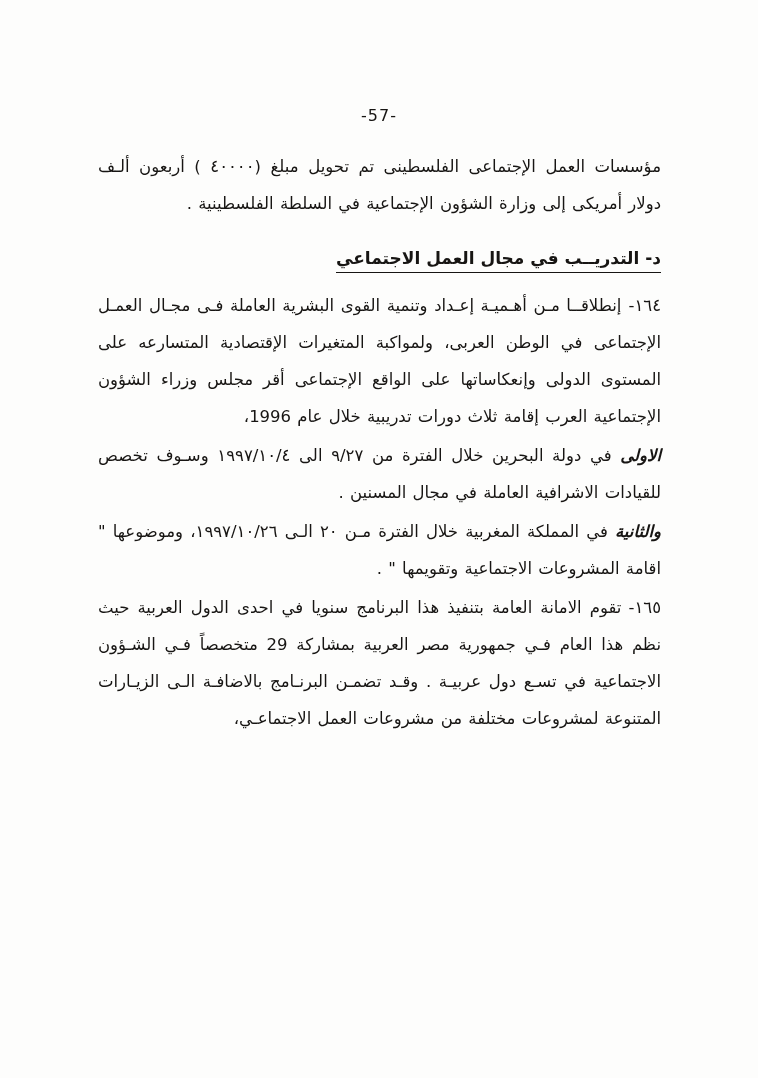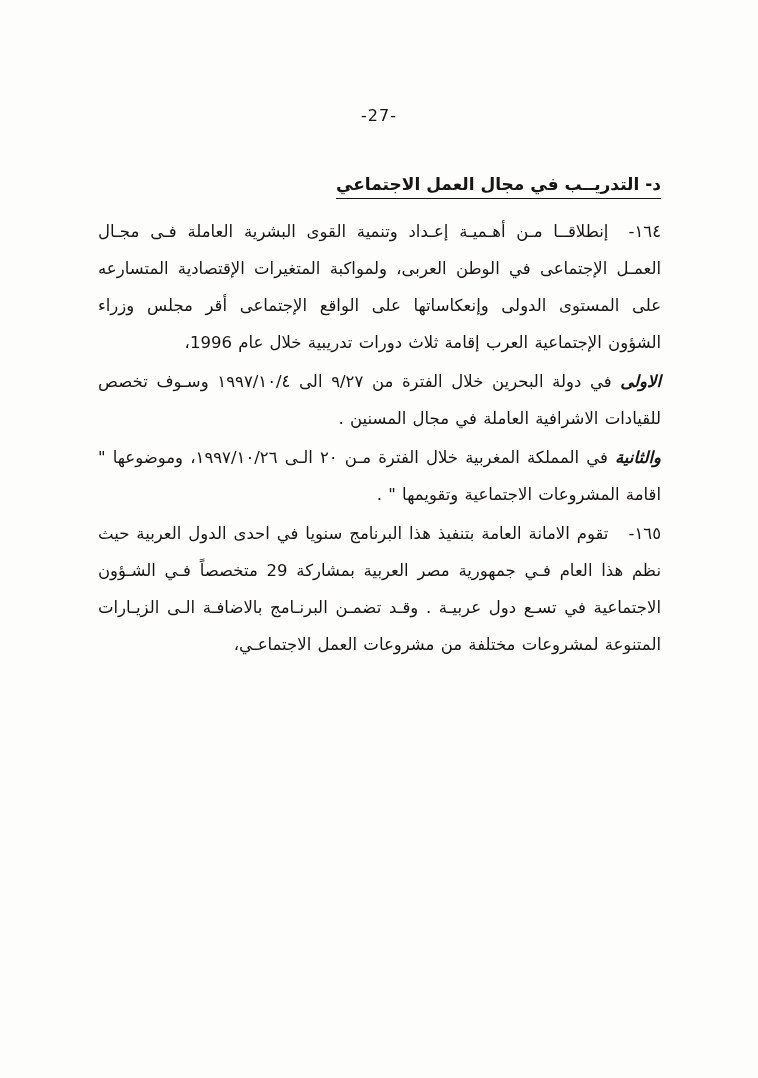--- a/index.html
+++ b/index.html
@@ -43,32 +43,33 @@
     font-weight: 700;
     line-height: 37px;
     margin: 18px 0 10px 0;
   }
   .heading-text {
     border-bottom: 1.6px solid #171513;
     padding-bottom: 4px;
     text-align: center;
   }
   .indent-first { text-indent: 16px; }
-  .item-number { margin-left: 20px; white-space: nowrap; }
+  .item-number { margin-left: 7px; white-space: nowrap; }
   .bold { font-weight: 700; font-style: italic; }
 </style>
 </head>
 <body>
 
 <div class="page">
 
-  <div class="page-number">-27-</div>
+  <div class="page-number">-57-</div>
 
   <div class="content">
 
+    <p class="para">مؤسسات العمل الإجتماعى الفلسطينى تم تحويل مبلغ (٤٠٠٠٠ ) أربعون ألـف دولار أمريكى إلى وزارة الشؤون الإجتماعية في السلطة الفلسطينية .</p>
 
     <h3 class="heading"><span class="heading-text">د- التدريــب في مجال العمل الاجتماعي</span></h3>
 
     <p class="para"><span class="item-number">١٦٤-</span><span>إنطلاقــا مـن أهـميـة إعـداد وتنمية القوى البشرية العاملة فـى مجـال العمـل الإجتماعى في الوطن العربى، ولمواكبة المتغيرات الإقتصادية المتسارعه على المستوى الدولى وإنعكاساتها على الواقع الإجتماعى أقر مجلس وزراء الشؤون الإجتماعية العرب إقامة ثلاث دورات تدريبية خلال عام 1996،</span></p>
 
 
     <p class="para"><span class="bold">الاولى</span><span> في دولة البحرين خلال الفترة من ٩/٢٧ الى ١٩٩٧/١٠/٤ وسـوف تخصص للقيادات الاشرافية العاملة في مجال المسنين .</span></p>
 
     <p class="para"><span class="bold">والثانية</span><span> في المملكة المغربية خلال الفترة مـن ٢٠ الـى ١٩٩٧/١٠/٢٦، وموضوعها " اقامة المشروعات الاجتماعية وتقويمها " .</span></p>
 

